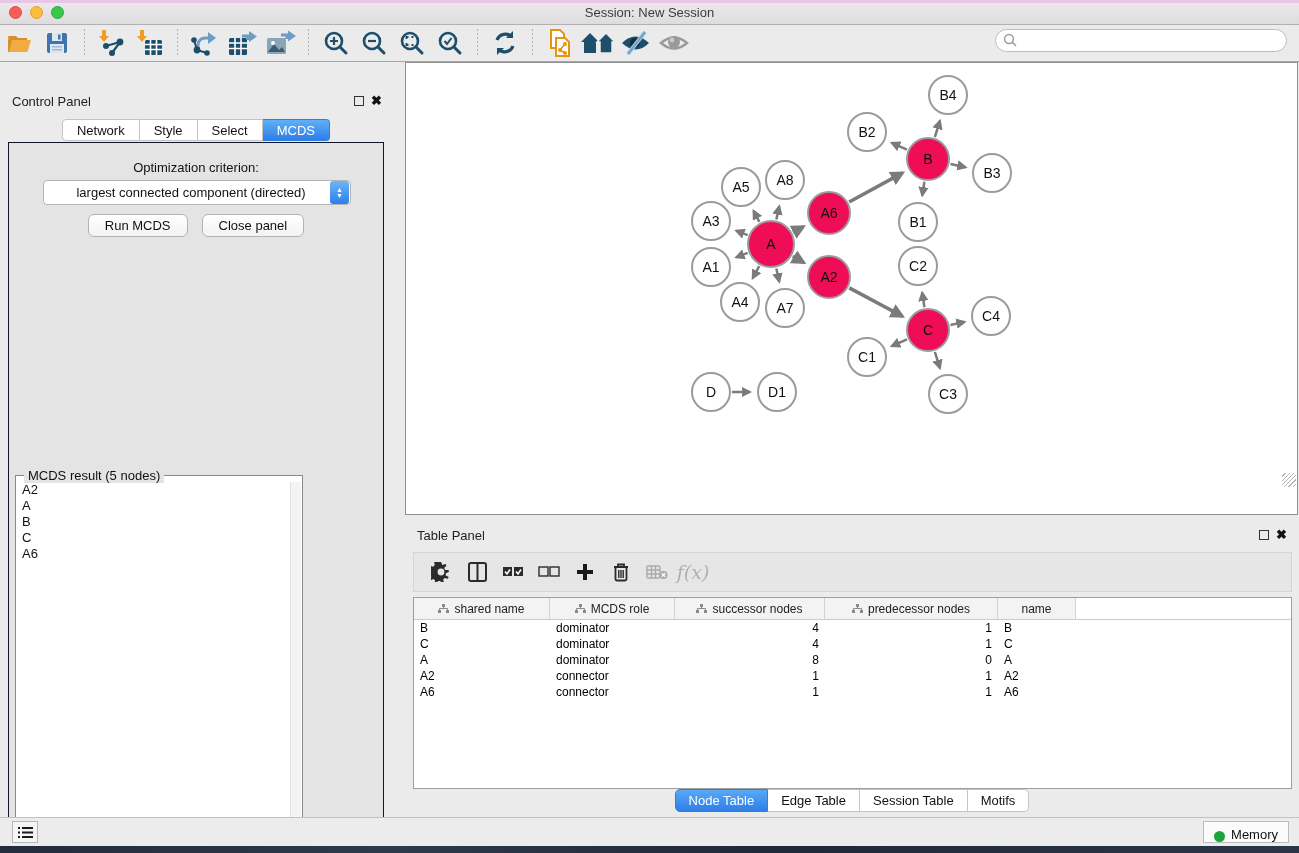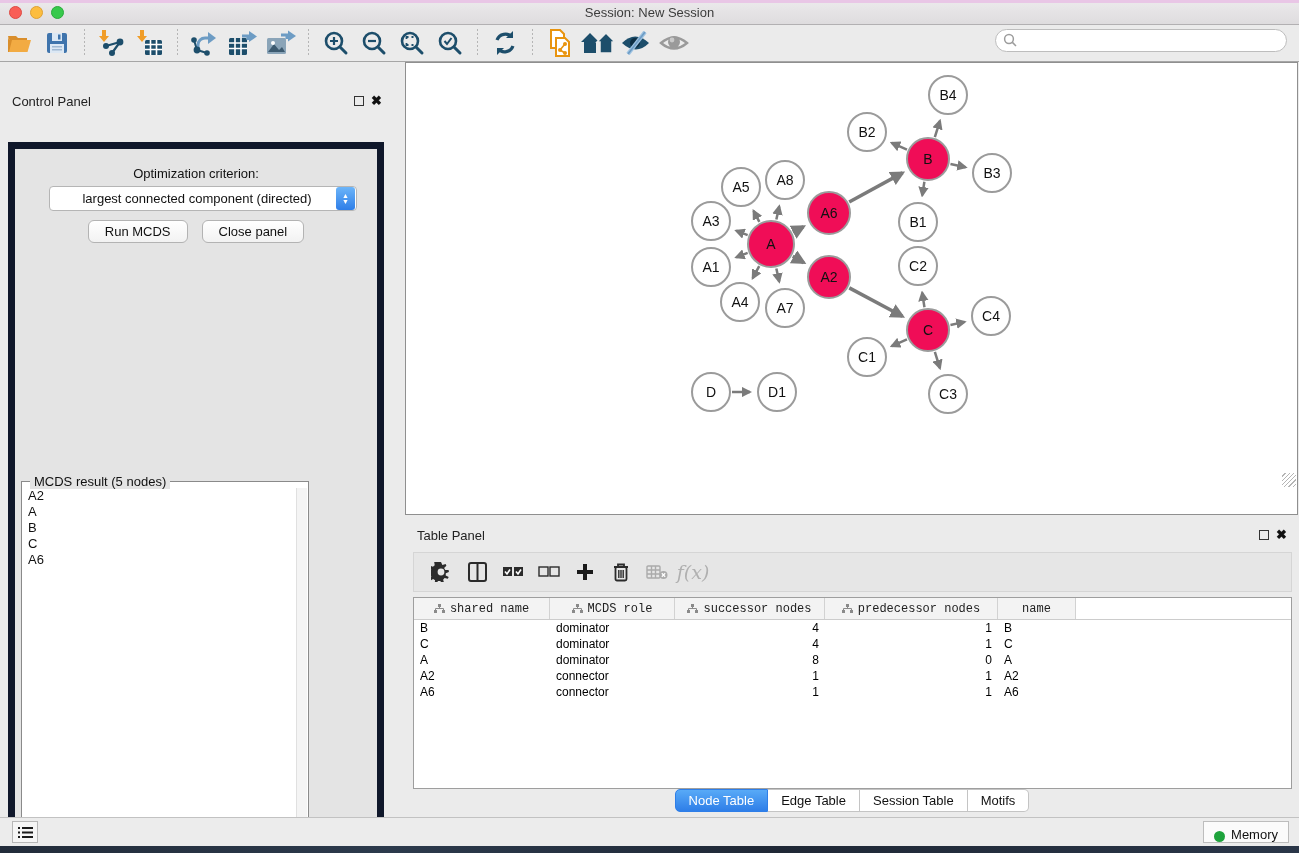--- a/index.html
+++ b/index.html
@@ -35,21 +35,21 @@
   .float-ico { position:absolute; width:10px; height:10px; border:1.5px solid #333; top:10px; }
   .close-ico { position:absolute; top:7px; font-size:13px; font-weight:bold; color:#111; }
   #cp-float { right:28px; } #cp-close { right:10px; }
   #cp-tabs { position:absolute; left:0; top:33px; width:100%; display:flex; justify-content:center; }
   .seg-tab { height:22px; padding:0 14px; background:#ffffff; border:1px solid #c4c4c4; border-left:none;
     font-size:13px; line-height:21px; color:#111; }
   .seg-tab:first-child { border-left:1px solid #c4c4c4; border-radius:4px 0 0 4px; }
   .seg-tab:last-child { border-radius:0 4px 4px 0; }
   .seg-tab.selected { background:linear-gradient(#5fb0f8,#2e7ee8); color:#fff; border-color:#2e7ee8; }
   #cp-inner { position:absolute; left:8px; top:56px; width:376px; height:692px;
-    background:#e4e4e4; border:7px solid #0f172a; }
+    background:#e4e4e4; border:1px solid #0f172a; }
   #opt-label { margin-top:17px; text-align:center; font-size:13px; color:#111; }
   #opt-select { position:absolute; left:34px; top:37px; width:308px; height:25px; background:#fff;
     border:1px solid #b5b5b5; border-radius:4px; display:flex; align-items:center;text-align:center; }
   #opt-select .val { flex:1; font-size:13px; padding-left:8px; color:#111; white-space:nowrap; }
   #opt-select .spin { width:19px; height:23px; margin-right:1px; border-radius:3px;
     background:linear-gradient(#6cb5f9,#2e7ee8); display:flex; flex-direction:column; align-items:center; justify-content:center; }
   #opt-select .spin span { color:#fff; font-size:7px; line-height:6px; }
   .cp-buttons { position:absolute; top:71px; left:0; width:100%; display:flex; justify-content:center; gap:14px; }
   .mac-btn { height:23px; padding:0 16px; background:linear-gradient(#ffffff,#f2f2f2); border:1px solid #b3b3b3;
     border-radius:6px; font-size:13px; line-height:21px; color:#111; }
@@ -73,21 +73,21 @@
     background:repeating-linear-gradient(135deg, transparent, transparent 2px, #b5b5b5 2px, #b5b5b5 3px); }
 
   
   #table-panel { position:absolute; left:405px; top:520px; width:894px; height:297px; background:#ebebeb; }
   #tp-float { right:30px; } #tp-close { right:12px; }
   #tp-toolbar { position:absolute; left:8px; top:32px; width:879px; height:40px; background:#e6e6e6;
     border:1px solid #d5d5d5; display:flex; align-items:center; padding-left:12px; gap:6px; }
   .tpbtn { width:30px; height:30px; display:flex; align-items:center; justify-content:center; }
   .fx-label { font-family:"DejaVu Serif",serif; font-style:italic; font-size:19px; color:#b0b0b0; }
   #data-table { position:absolute; left:8px; top:77px; width:879px; height:192px; background:#fff; border:1px solid #9e9e9e; }
-  #tbl-header { display:flex; height:22px; border-bottom:1px solid #cccccc;font-family:Liberation Mono, monospace; }
+  #tbl-header { display:flex; height:22px; border-bottom:1px solid #cccccc; }
   .th { background:#f3f3f3; border-right:1px solid #d2d2d2; display:flex; align-items:center; justify-content:center;
     gap:5px; font-size:12px; color:#222; }
   .th.filler { background:#ffffff; border-right:none; flex:1; }
   .tr { display:flex; height:16px; align-items:center; }
   .td { font-size:12px; padding:0 6px; white-space:nowrap; overflow:hidden; color:#000; }
   .td.r { text-align:right; }
   #tp-tabs { position:absolute; left:0; top:269px; width:100%; display:flex; justify-content:center; }
   .tp-tab { height:23px; padding:0 13px; background:#ffffff; border:1px solid #c4c4c4; border-left:none;
     font-size:13px; line-height:22px; color:#111; }
   .tp-tab:first-child { border-left:1px solid #c4c4c4; border-radius:5px 0 0 5px; }
@@ -265,20 +265,26 @@
     <input type="text" placeholder="" style="">
   </div>
 </div>
 
 <div id="control-panel">
   <div class="panel-head">
     <span class="panel-title">Control Panel</span>
     <span class="float-ico" id="cp-float"></span>
     <span class="close-ico" id="cp-close">✖</span>
   </div>
+  <div id="cp-tabs">
+      <div class="seg-tab">Network</div>
+      <div class="seg-tab">Style</div>
+      <div class="seg-tab">Select</div>
+      <div class="seg-tab selected">MCDS</div>
+    </div>
   <div id="cp-inner">
     <div id="opt-label">Optimization criterion:</div>
     <div id="opt-select">
       <span class="val">largest connected component (directed)</span>
       <span class="spin">
           <span>▲</span>
           <span>▼</span>
         </span>
     </div>
     <div class="cp-buttons">

